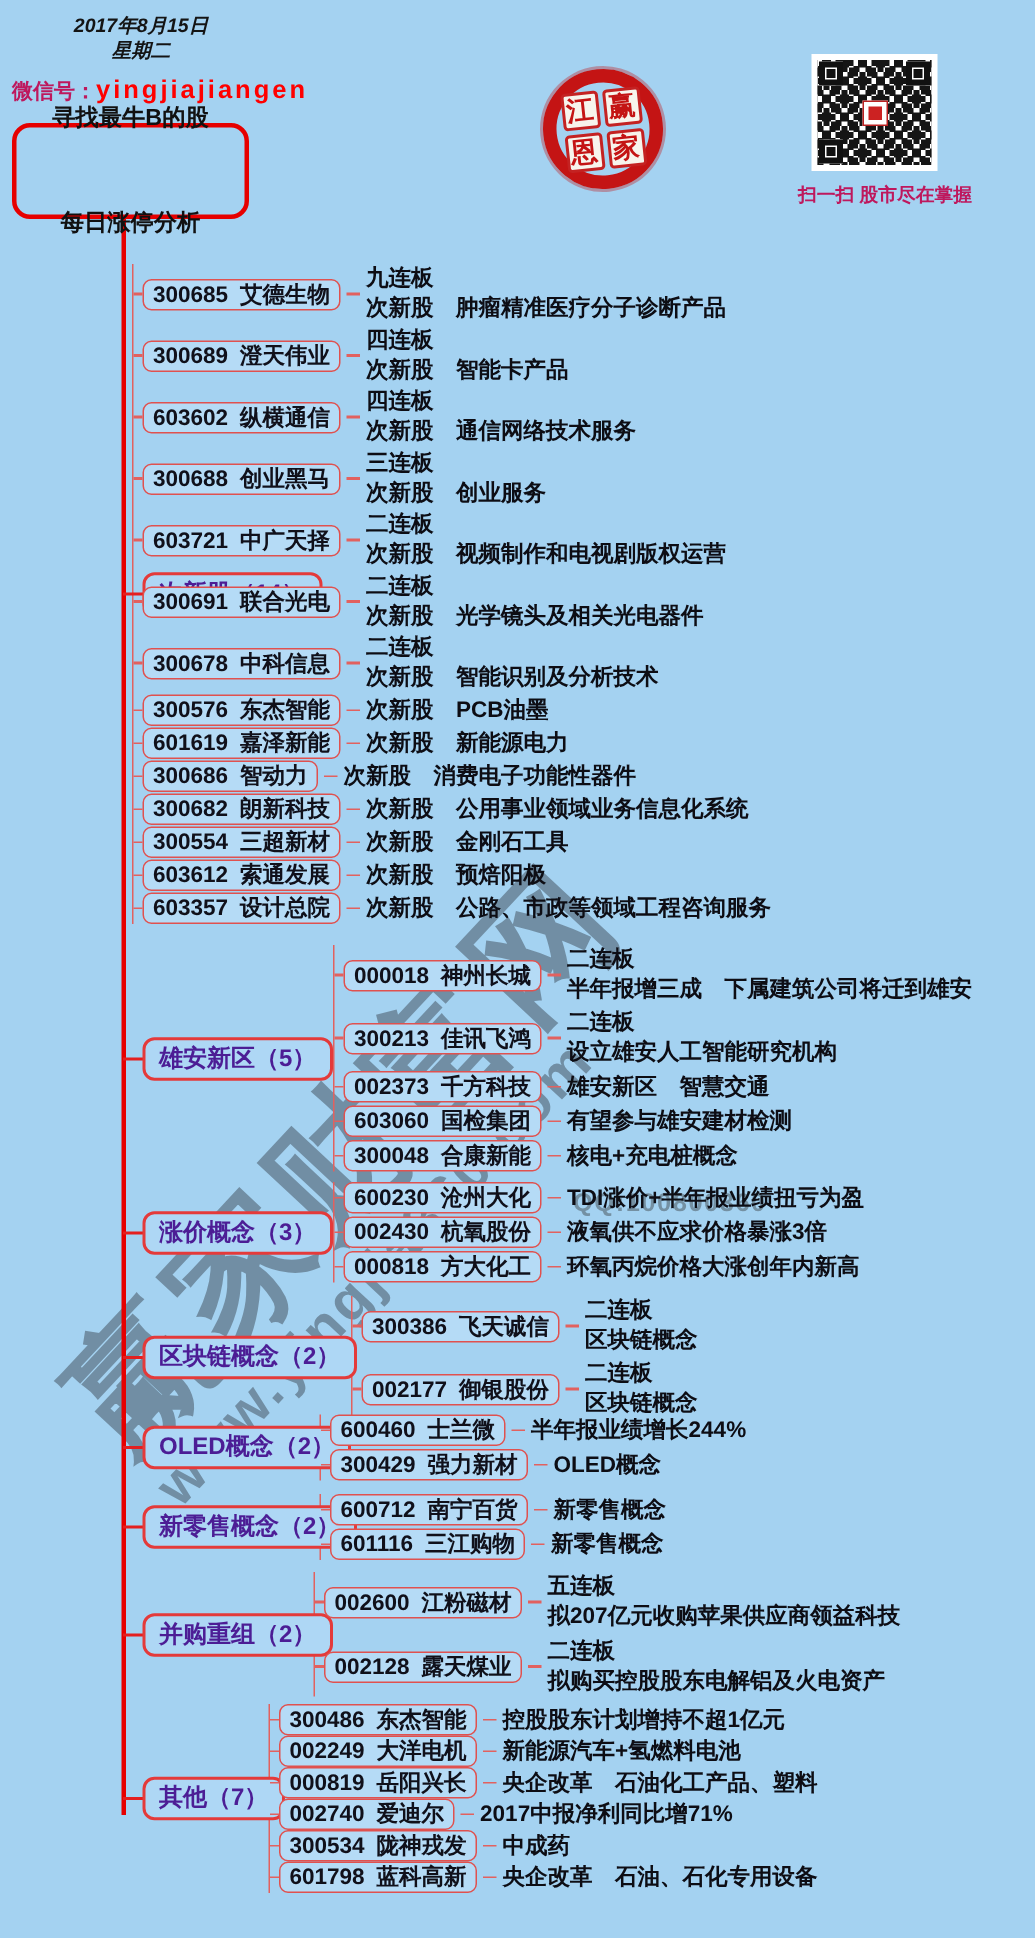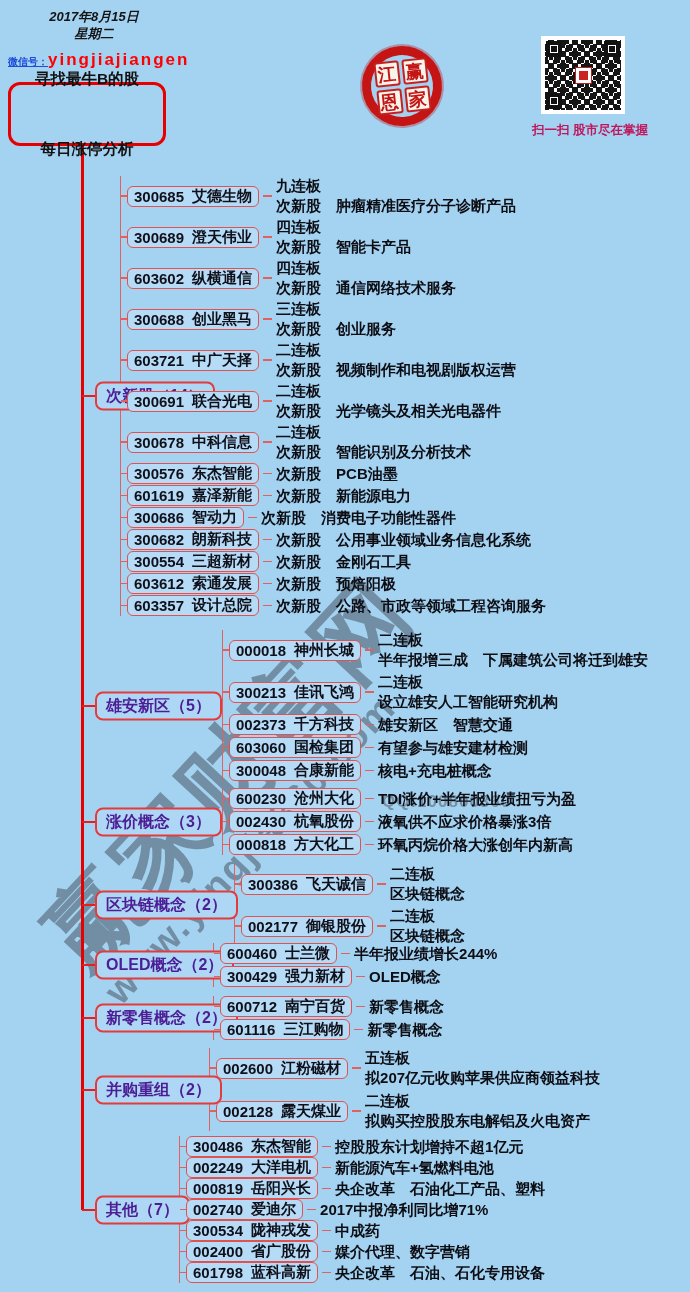--- a/index.html
+++ b/index.html
@@ -3,21 +3,21 @@
 <meta charset="utf-8">
 <style>
   html,body{margin:0;padding:0;}
   body{font-family:"Liberation Sans",sans-serif;}
   #stage{position:relative;width:690px;height:1292px;background:#a4d2f1;overflow:hidden;}
 
   
   .date{position:absolute;left:28px;top:8px;width:132px;text-align:center;
         font-size:13px;font-weight:bold;color:#141414;line-height:17px;font-style:italic;}
   .wechat{position:absolute;left:8px;top:50px;white-space:nowrap;}
-  .wechat .lbl{font-size:10px;font-weight:bold;color:#1d4ed8;text-decoration:underline;}
+  .wechat .lbl{font-size:14px;font-weight:bold;color:#be185d;}
   .wechat .id{font-size:17px;font-weight:bold;color:#ff0000;letter-spacing:2px;}
   .root-node{position:absolute;left:8px;top:82px;width:152px;height:58px;
         border:3px solid #e60000;border-radius:12px;background:#a4d2f1;
         display:flex;flex-direction:column;align-items:center;justify-content:center;
         font-size:15.5px;font-weight:bold;color:#111;line-height:22px;z-index:3;gap:48px;}
 
   
   .logo{position:absolute;left:362px;top:46px;width:62px;height:62px;border-radius:50%;
         border:9px solid #c41414;box-shadow:0 0 0 2px rgba(196,20,20,.35);
         display:grid;grid-template-columns:25px 25px;grid-template-rows:25px 25px;
@@ -118,21 +118,21 @@
         <b></b>
       </div>
   </div>
   <div class="qr-caption">扫一扫  股市尽在掌握</div>
 
   <div id="tree">
     <div class="trunk"></div>
 
   <div class="branch" style="top: 176px;">
         <div class="branch-label">次新股（14）</div>
-        <div class="entries" style="margin-left: 120px; row-gap: 1px;">
+        <div class="entries" style="margin-left: 88px; row-gap: 1px;">
           <div class="entry">
             <div class="stock-box">
               <span class="code">300685</span>
               <span class="name">艾德生物</span>
             </div>
             <div class="dash"></div>
             <div class="remark">
               <div class="remark-line">九连板</div>
               <div class="remark-line">次新股　肿瘤精准医疗分子诊断产品</div>
             </div>
@@ -519,30 +519,20 @@
               <span class="code">300534</span>
               <span class="name">陇神戎发</span>
             </div>
             <div class="dash"></div>
             <div class="remark">
               <div class="remark-line">中成药</div>
             </div>
           </div>
           <div class="entry">
             <div class="stock-box">
-              <span class="code">002400</span>
-              <span class="name">省广股份</span>
-            </div>
-            <div class="dash"></div>
-            <div class="remark">
-              <div class="remark-line">媒介代理、数字营销</div>
-            </div>
-          </div>
-          <div class="entry">
-            <div class="stock-box">
               <span class="code">601798</span>
               <span class="name">蓝科高新</span>
             </div>
             <div class="dash"></div>
             <div class="remark">
               <div class="remark-line">央企改革　石油、石化专用设备</div>
             </div>
           </div>
         </div>
       </div>

